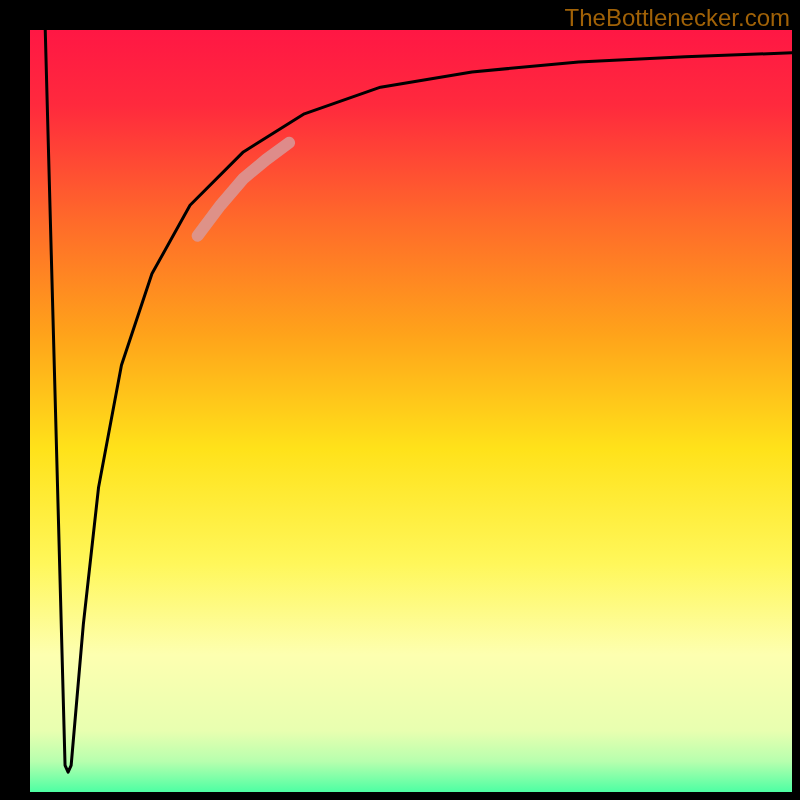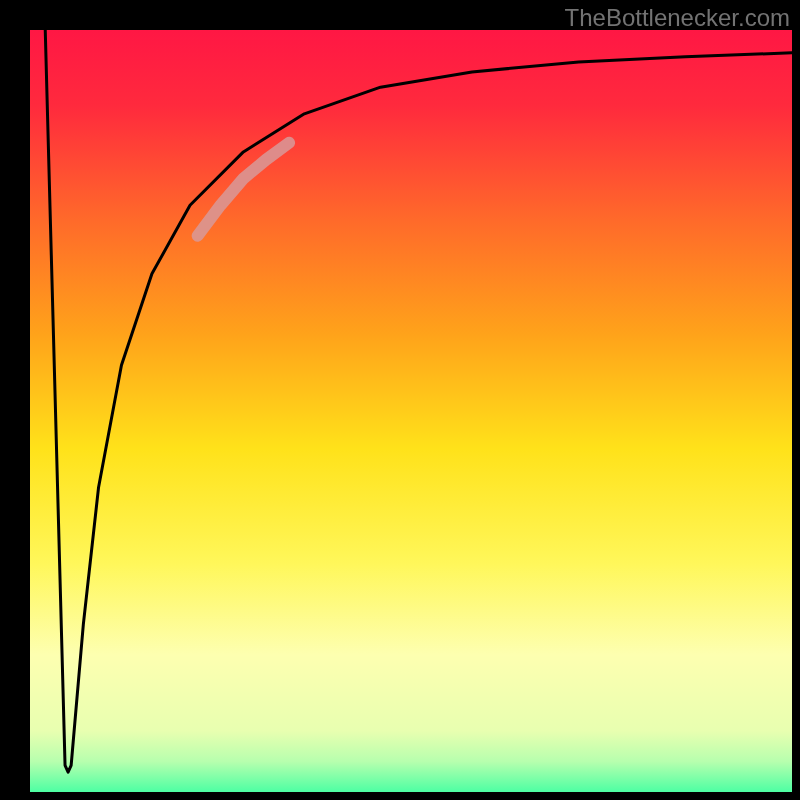--- a/index.html
+++ b/index.html
@@ -13,21 +13,21 @@
   #chart-container {
     position: relative;
     width: 800px;
     height: 800px;
   }
   #watermark {
     position: absolute;
     top: 4px;
     right: 10px;
     font-size: 24px;
-    color: #737373;
+    color: #a16207;
     font-family: Arial, Helvetica, sans-serif;
     letter-spacing: 0px;
     user-select: none;
   }
   svg {
     display: block;
   }
 </style>
 </head>
 <body>

